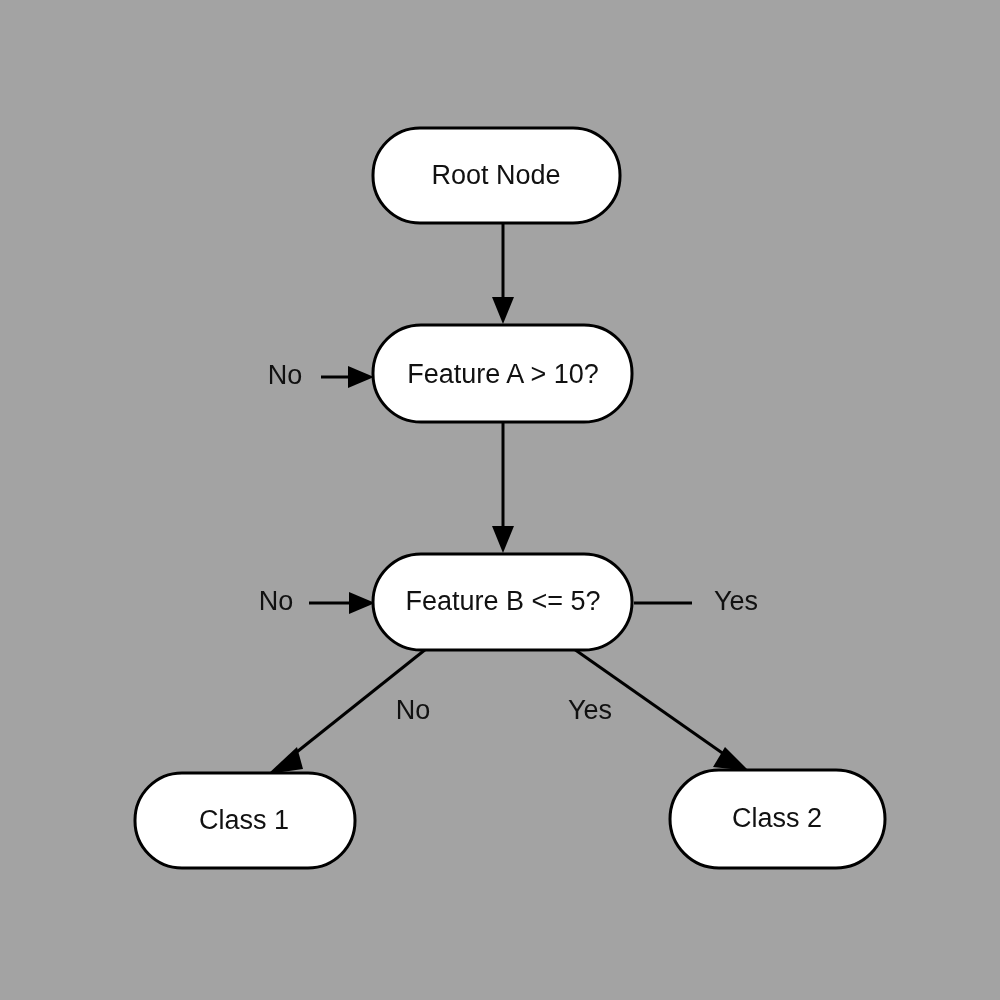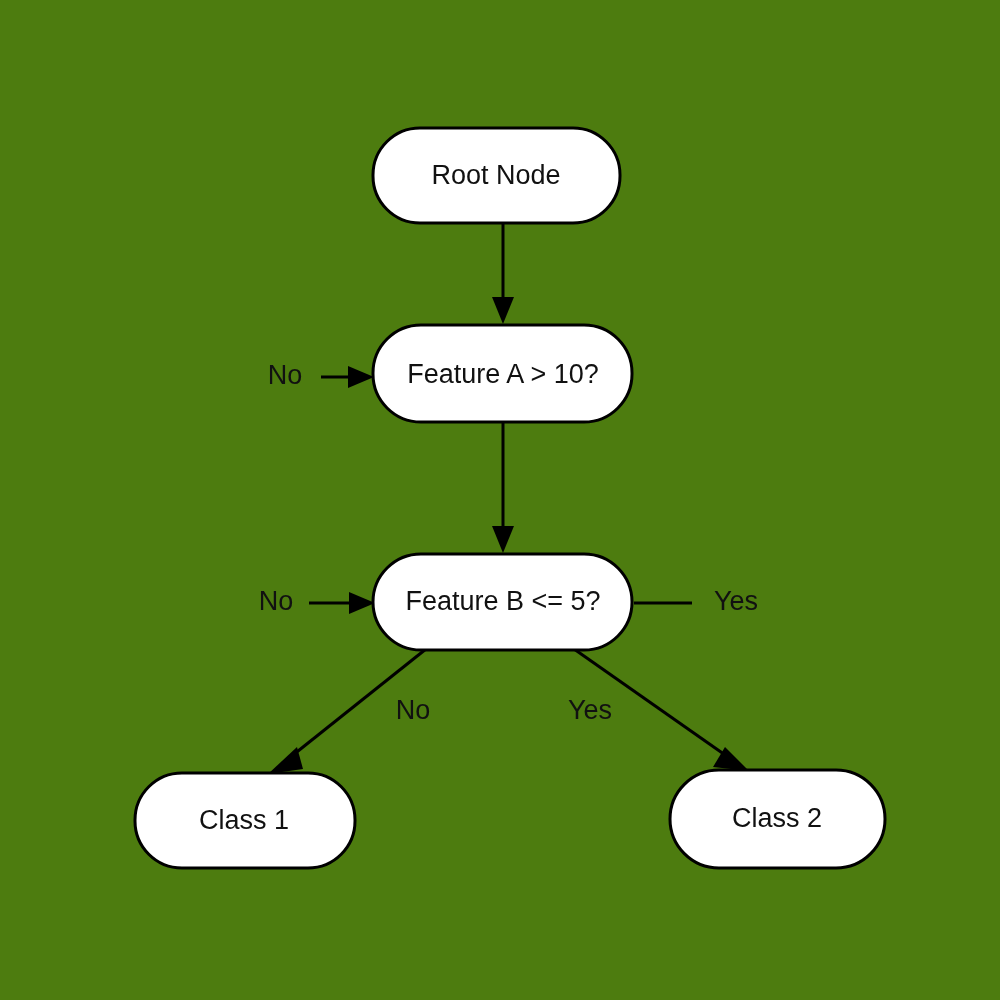--- a/index.html
+++ b/index.html
@@ -7,21 +7,21 @@
     padding: 0;
     background: #ffffff;
   }
   body {
     font-family: "Liberation Sans", sans-serif;
   }
   #canvas {
     position: relative;
     width: 1000px;
     height: 1000px;
-    background: #4d7c0f;
+    background: #a3a3a3;
     overflow: hidden;
   }
   #diagram-svg {
     position: absolute;
     left: 0;
     top: 0;
     width: 1000px;
     height: 1000px;
   }
   .node-shape {

